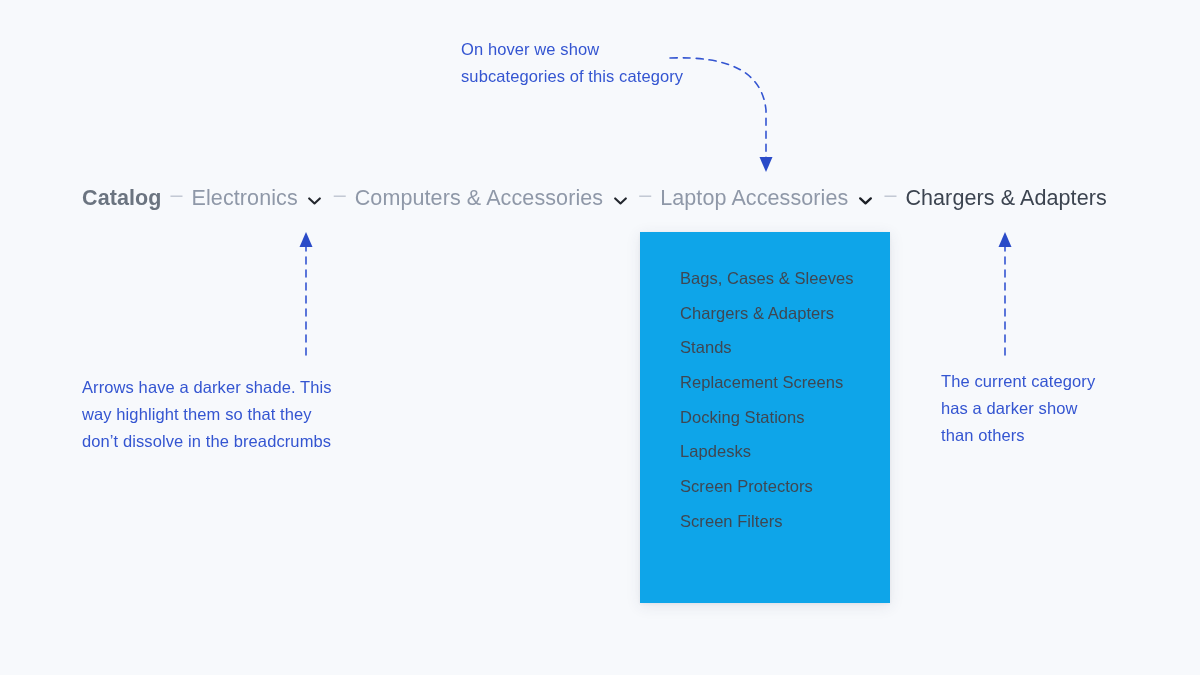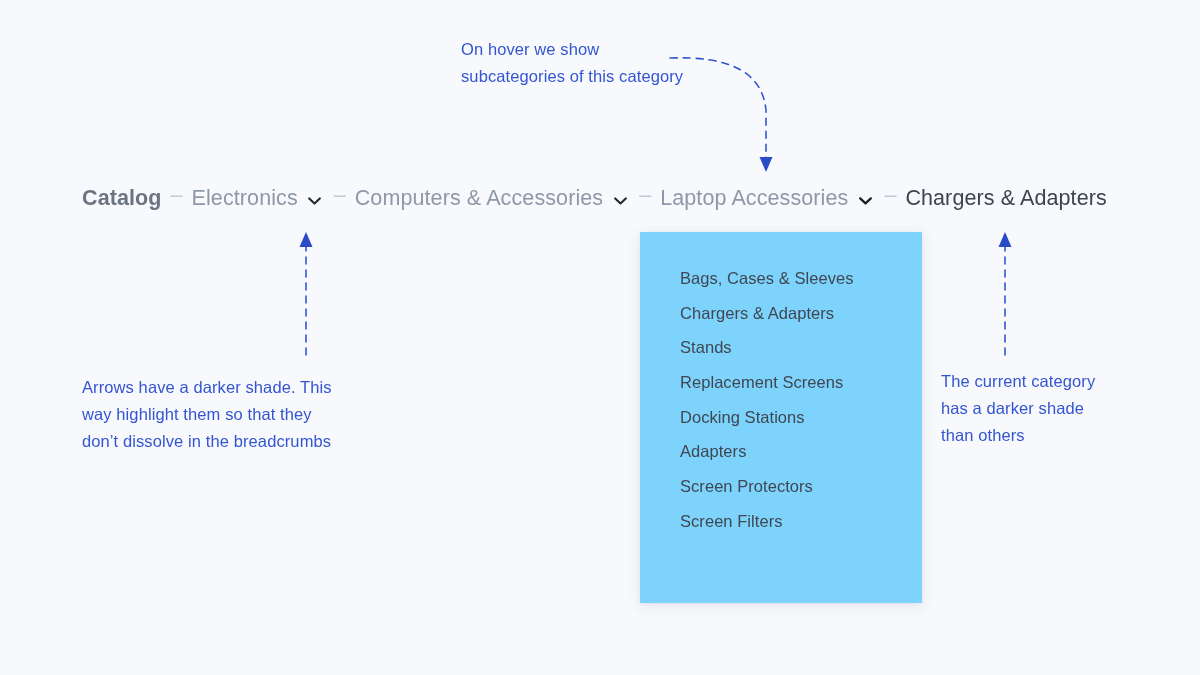--- a/index.html
+++ b/index.html
@@ -101,23 +101,23 @@
     line-height: 1;
     position: relative;
     top: -1px;
   }
 
   
   #dropdown-panel {
     position: absolute;
     left: 640px;
     top: 232px;
-    width: 282px;
+    width: 250px;
     height: 371px;
-    background: #7dd3fc;
+    background: #0ea5e9;
     box-shadow: 0 3px 14px rgba(45, 58, 85, 0.10),
                 0 1px 3px rgba(45, 58, 85, 0.06);
   }
   #dropdown-list {
     list-style: none;
     margin: 0;
     padding: 36px 0 0 0;
   }
   #dropdown-list li {
     font-size: 16.5px;
@@ -135,21 +135,21 @@
 <div class="stage">
 
   <div class="annotation" id="annotation-hover">On hover we show
 subcategories of this category</div>
 
   <div class="annotation" id="annotation-arrows">Arrows have a darker shade. This
 way highlight them so that they
 don’t dissolve in the breadcrumbs</div>
 
   <div class="annotation" id="annotation-current">The current category
-has a darker shade
+has a darker show
 than others</div>
 
   <svg id="arrow-layer" viewBox="0 0 1200 675">
 
     <g>
       <path d="M670 58 C 730 56, 762 72, 766 110 L 766 158" fill="none" stroke="#3455d1" stroke-width="1.6" stroke-dasharray="7 6" stroke-linecap="round"></path>
       <path d="M766 172 L 759.5 157 L 772.5 157 Z" fill="#2a4bc8"></path>
     </g>
 
     <g>
@@ -210,19 +210,19 @@
 
   </nav>
 
   <div id="dropdown-panel">
     <ul id="dropdown-list">
       <li>Bags, Cases &amp; Sleeves</li>
       <li>Chargers &amp; Adapters</li>
       <li>Stands</li>
       <li>Replacement Screens</li>
       <li>Docking Stations</li>
-      <li>Adapters</li>
+      <li>Lapdesks</li>
       <li>Screen Protectors</li>
       <li>Screen Filters</li>
     </ul>
   </div>
 
 </div>
 
 </body></html>

